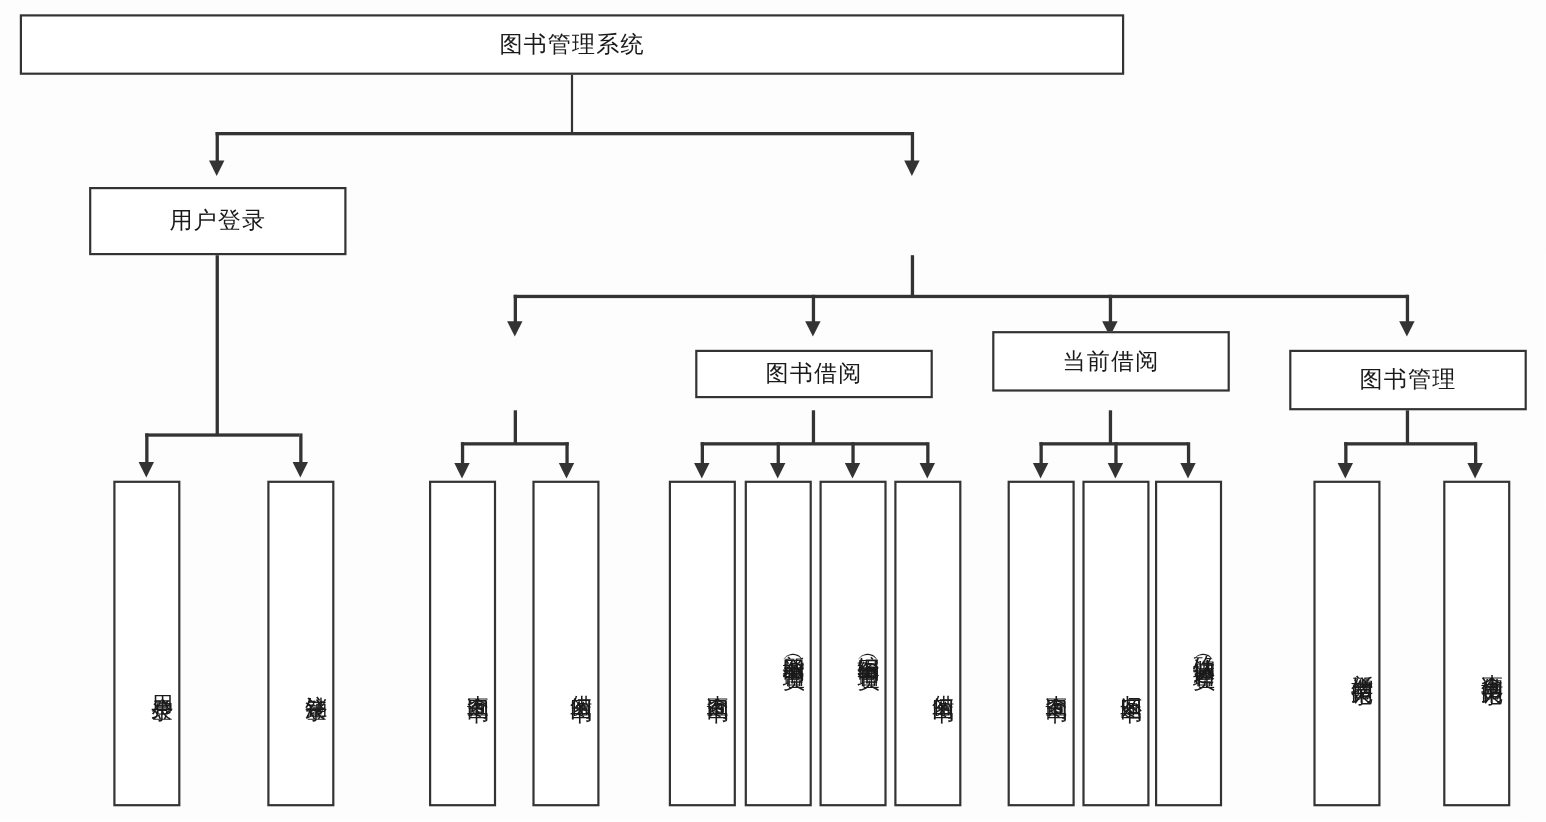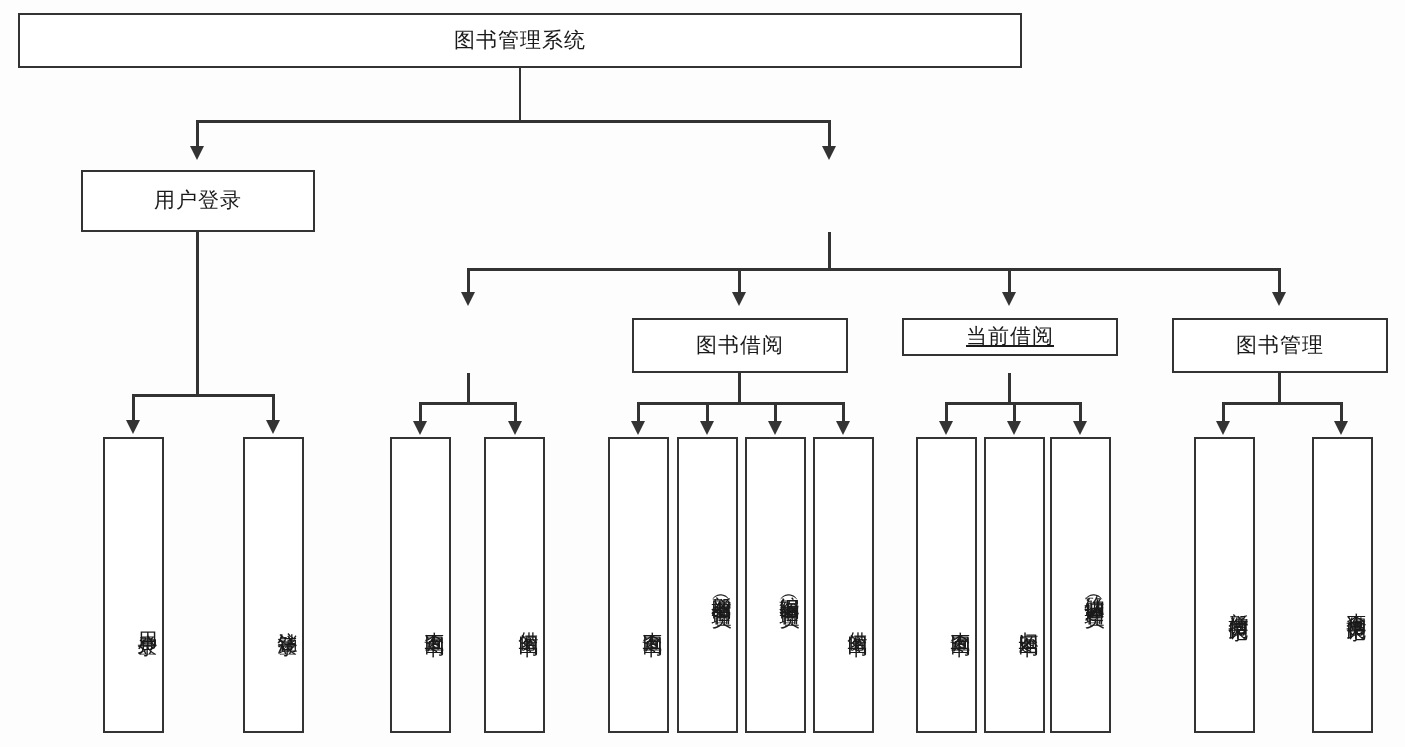--- a/index.html
+++ b/index.html
@@ -105,24 +105,24 @@
   <div class="ln h" style="left:467px; top:268px; width:813px;"></div>
   <div class="ln v" style="left:467px; top:268px; height:26px;"></div>
   <div class="arrow" style="left:461.2px; top:292px;"></div>
   <div class="ln v" style="left:738px; top:268px; height:26px;"></div>
   <div class="arrow" style="left:732.2px; top:292px;"></div>
   <div class="ln v" style="left:1008px; top:268px; height:26px;"></div>
   <div class="arrow" style="left:1002.2px; top:292px;"></div>
   <div class="ln v" style="left:1278px; top:268px; height:26px;"></div>
   <div class="arrow" style="left:1272.2px; top:292px;"></div>
 
-  <div class="node horiz" style="left:632px; top:318px; width:216px; height:55px;text-align:center;">
+  <div class="node horiz" style="left:632px; top:318px; width:216px; height:44px;text-align:center;">
     <span>图书借阅</span>
   </div>
-  <div class="node horiz" style="left:902px; top:318px; width:216px; height:38px;text-decoration:underline;">
+  <div class="node horiz" style="left:902px; top:301px; width:216px; height:55px;">
     <span>当前借阅</span>
   </div>
   <div class="node horiz" style="left:1172px; top:318px; width:216px; height:55px;">
     <span>图书管理</span>
   </div>
 
   <div class="ln v" style="left:467px; top:373px; height:31px;"></div>
   <div class="ln h" style="left:419px; top:402px; width:98px;"></div>
   <div class="ln v" style="left:419px; top:402px; height:22px;"></div>
   <div class="arrow" style="left:413.2px; top:421px;"></div>

